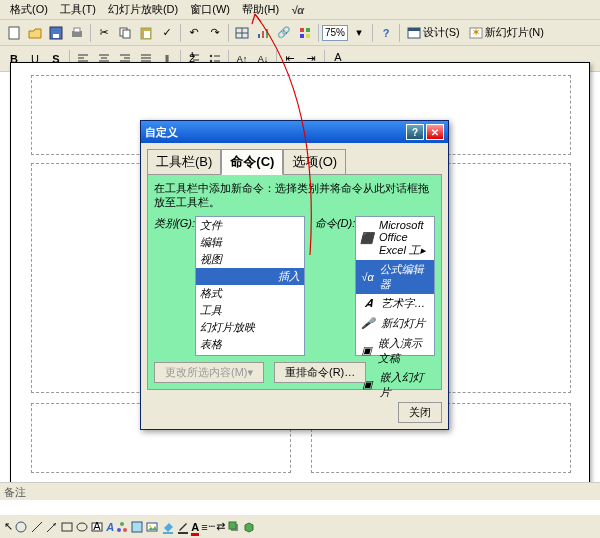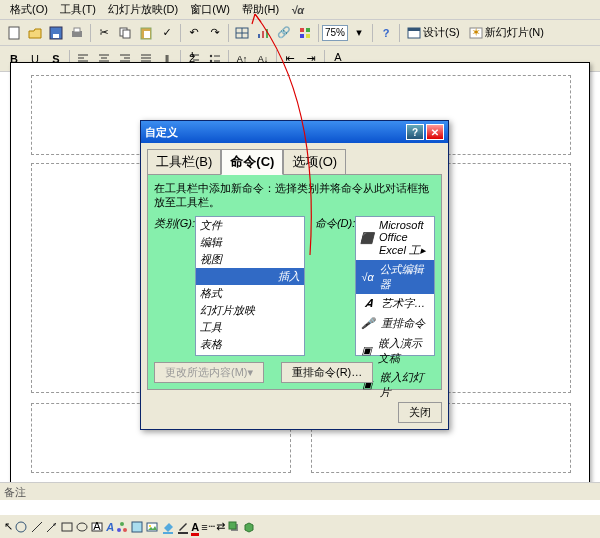--- a/index.html
+++ b/index.html
@@ -33,21 +33,21 @@
 .cols{display:flex;gap:10px;}
 .col{display:flex;flex-direction:row;font-style:italic;}
 .lbl{font-size:11px;margin-bottom:2px;}
 .listbox{width:110px;height:140px;border:1px solid #7f9db9;background:#fff;overflow-y:auto;}
 .listbox div{padding:1px 4px;font-size:11px;cursor:pointer;}
 .listbox div.sel{background:#316ac5;color:#fff;text-align:right;}
 .cmdbox{flex:1;height:140px;border:1px solid #7f9db9;background:#fff;}
 .cmd{display:flex;align-items:center;gap:5px;padding:2px 4px;font-size:11px;cursor:grab;}
 .cmd.sel{background:#316ac5;color:#fff;}
 .cmd .ci{width:16px;height:16px;display:flex;align-items:center;justify-content:center;font-size:11px;}
-.btnrow{display:flex;gap:17px;margin-top:6px;}
+.btnrow{display:flex;gap:10px;margin-top:6px;}
 .btn{padding:2px 10px;border:1px solid #999;background:#ece9d8;font-size:11px;cursor:pointer;}
 .btn.dis{color:#999;}
 .dlgfoot{display:flex;justify-content:flex-end;padding:6px;}
 svg{display:block;}
 </style>
 </head>
 <body>
 
 <div class="menubar">
   <span>格式(O)</span>
@@ -239,22 +239,22 @@
     <div class="instr">在工具栏中添加新命令：选择类别并将命令从此对话框拖放至工具栏。</div>
     <div class="cols">
       <div class="col">
         <div class="lbl">类别(G):</div>
         <div class="listbox" id="catlist">
             <div>文件</div>
             <div>编辑</div>
             <div>视图</div>
             <div class="sel">插入</div>
             <div>格式</div>
+            <div>工具</div>
             <div>幻灯片放映</div>
-            <div>工具</div>
             <div>表格</div>
             <div>窗口及帮助</div>
           </div>
       </div>
       <div class="col" style="flex:1;">
         <div class="lbl">命令(D):</div>
         <div class="cmdbox" id="cmdlist">
             <div class="cmd">
               <span class="ci">⬛</span>
               <span>Microsoft Office Excel 工▸</span>
@@ -262,21 +262,21 @@
             <div class="cmd sel">
               <span class="ci">√α</span>
               <span>公式编辑器</span>
             </div>
             <div class="cmd">
               <span class="ci">𝑨</span>
               <span>艺术字…</span>
             </div>
             <div class="cmd">
               <span class="ci">🎤</span>
-              <span>重排命令</span>
+              <span>新幻灯片</span>
             </div>
             <div class="cmd">
               <span class="ci">▣</span>
               <span>嵌入演示文稿</span>
             </div>
             <div class="cmd">
               <span class="ci">▣</span>
               <span>嵌入幻灯片</span>
             </div>
           </div>

